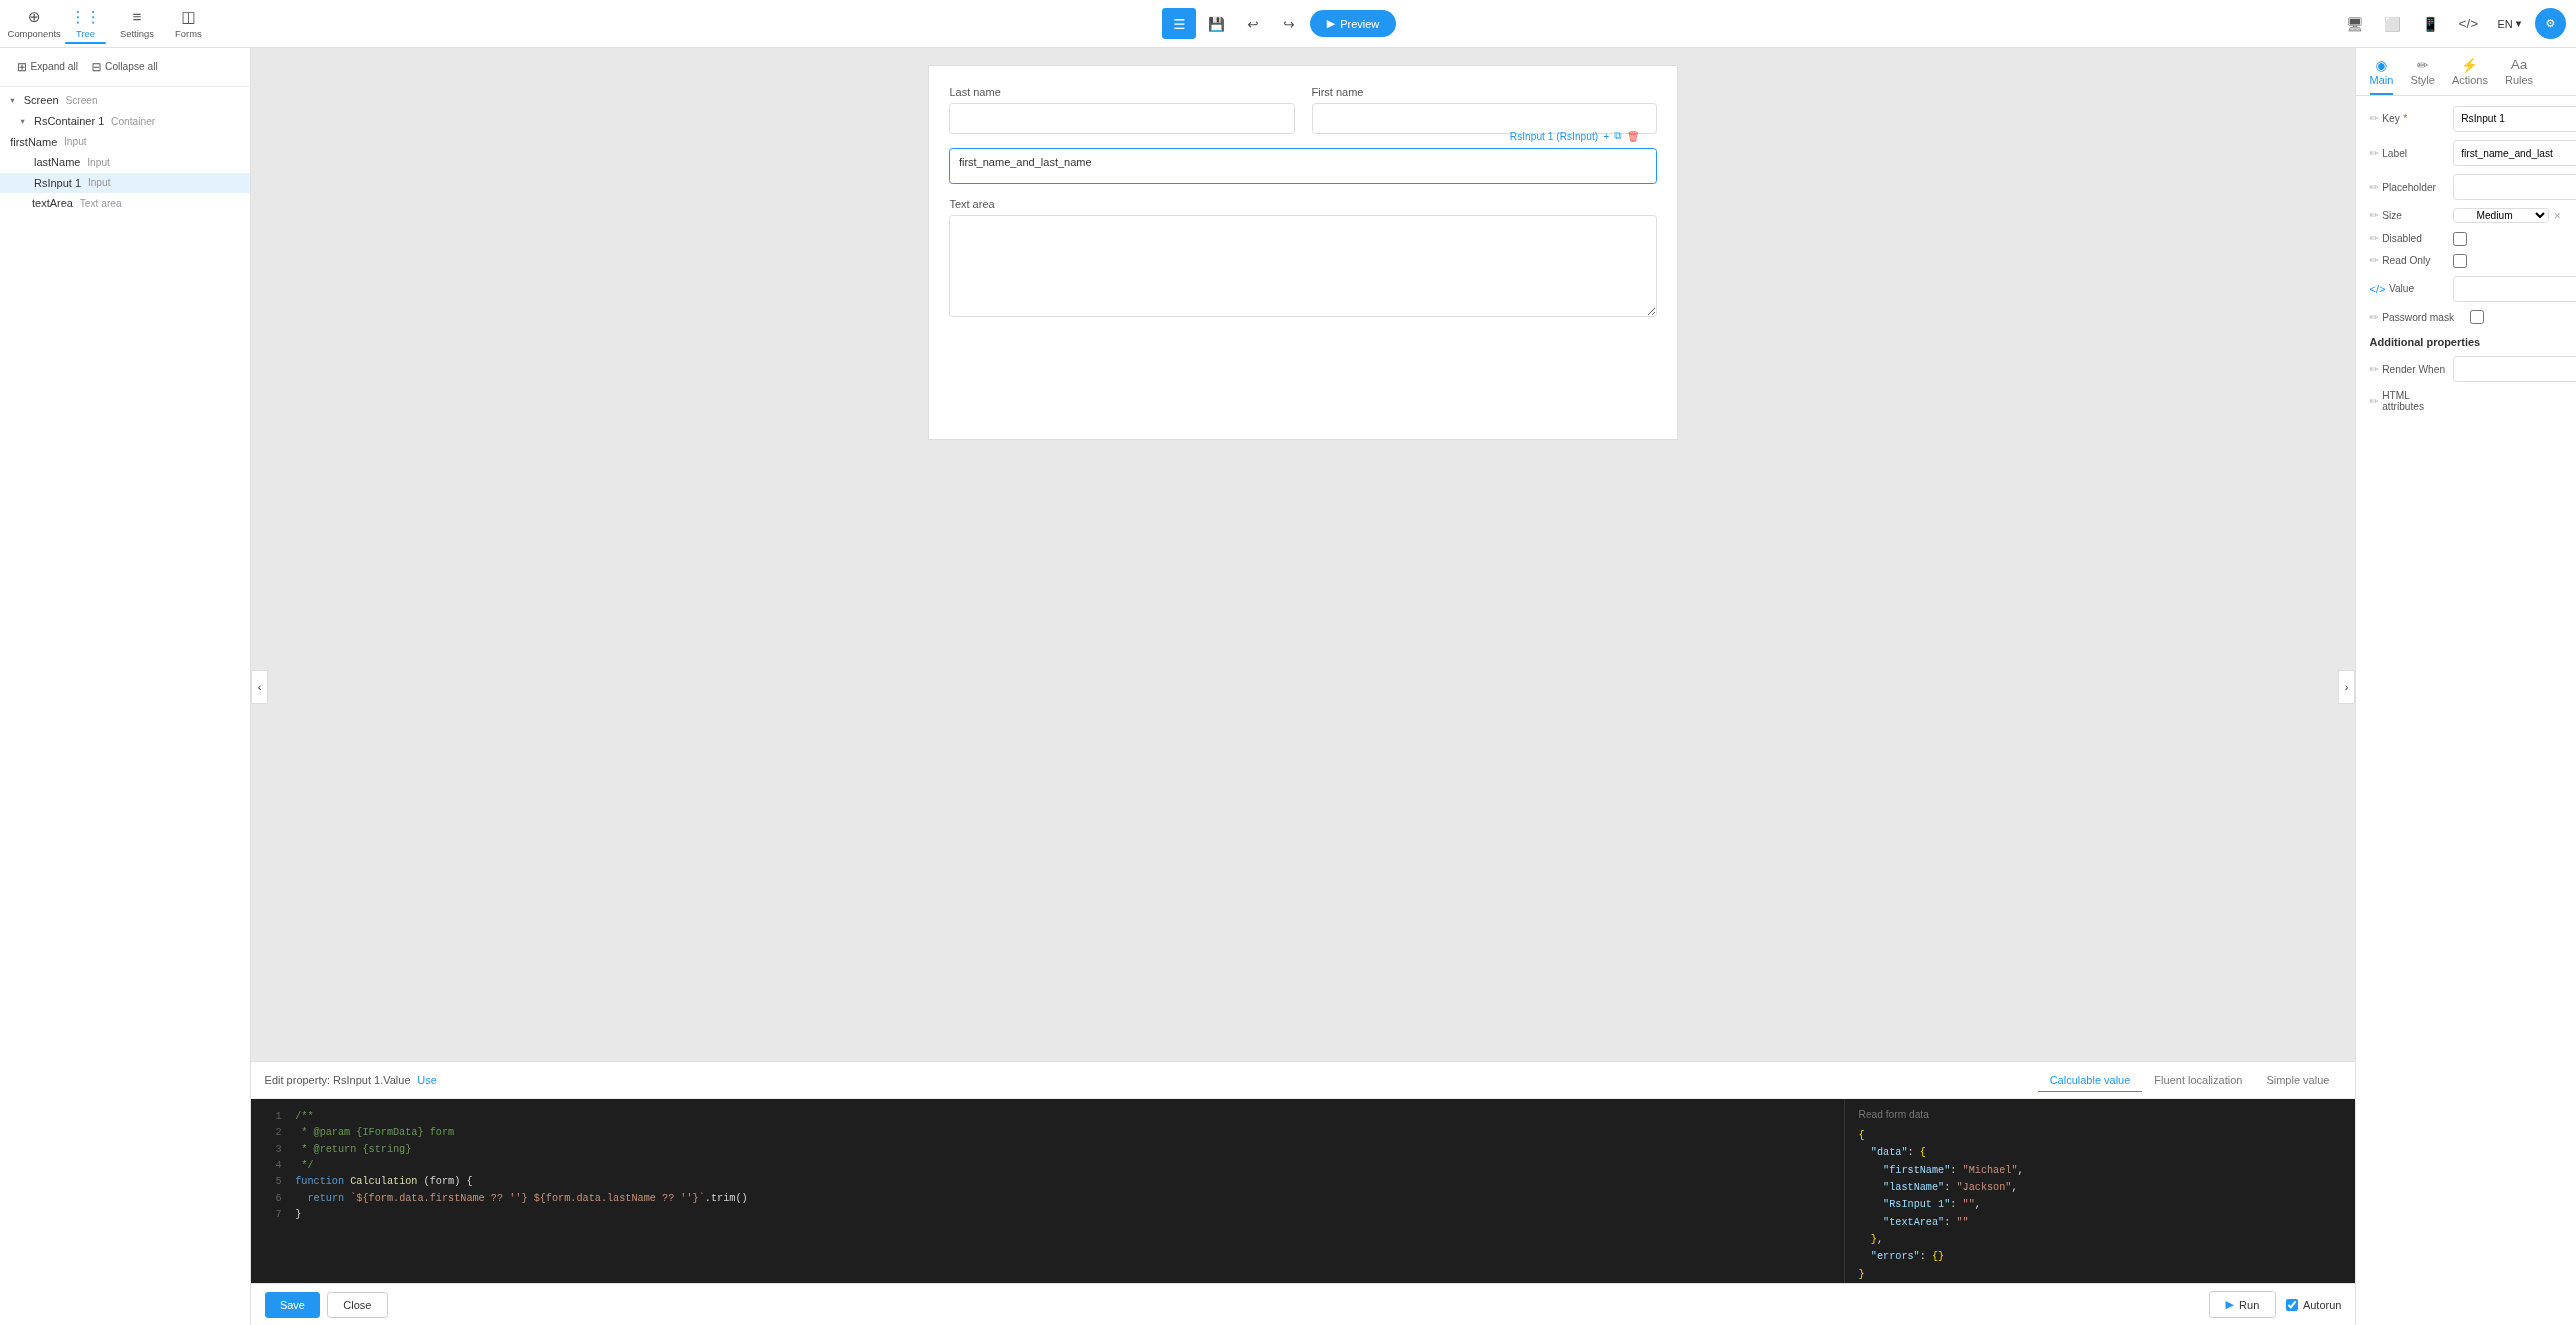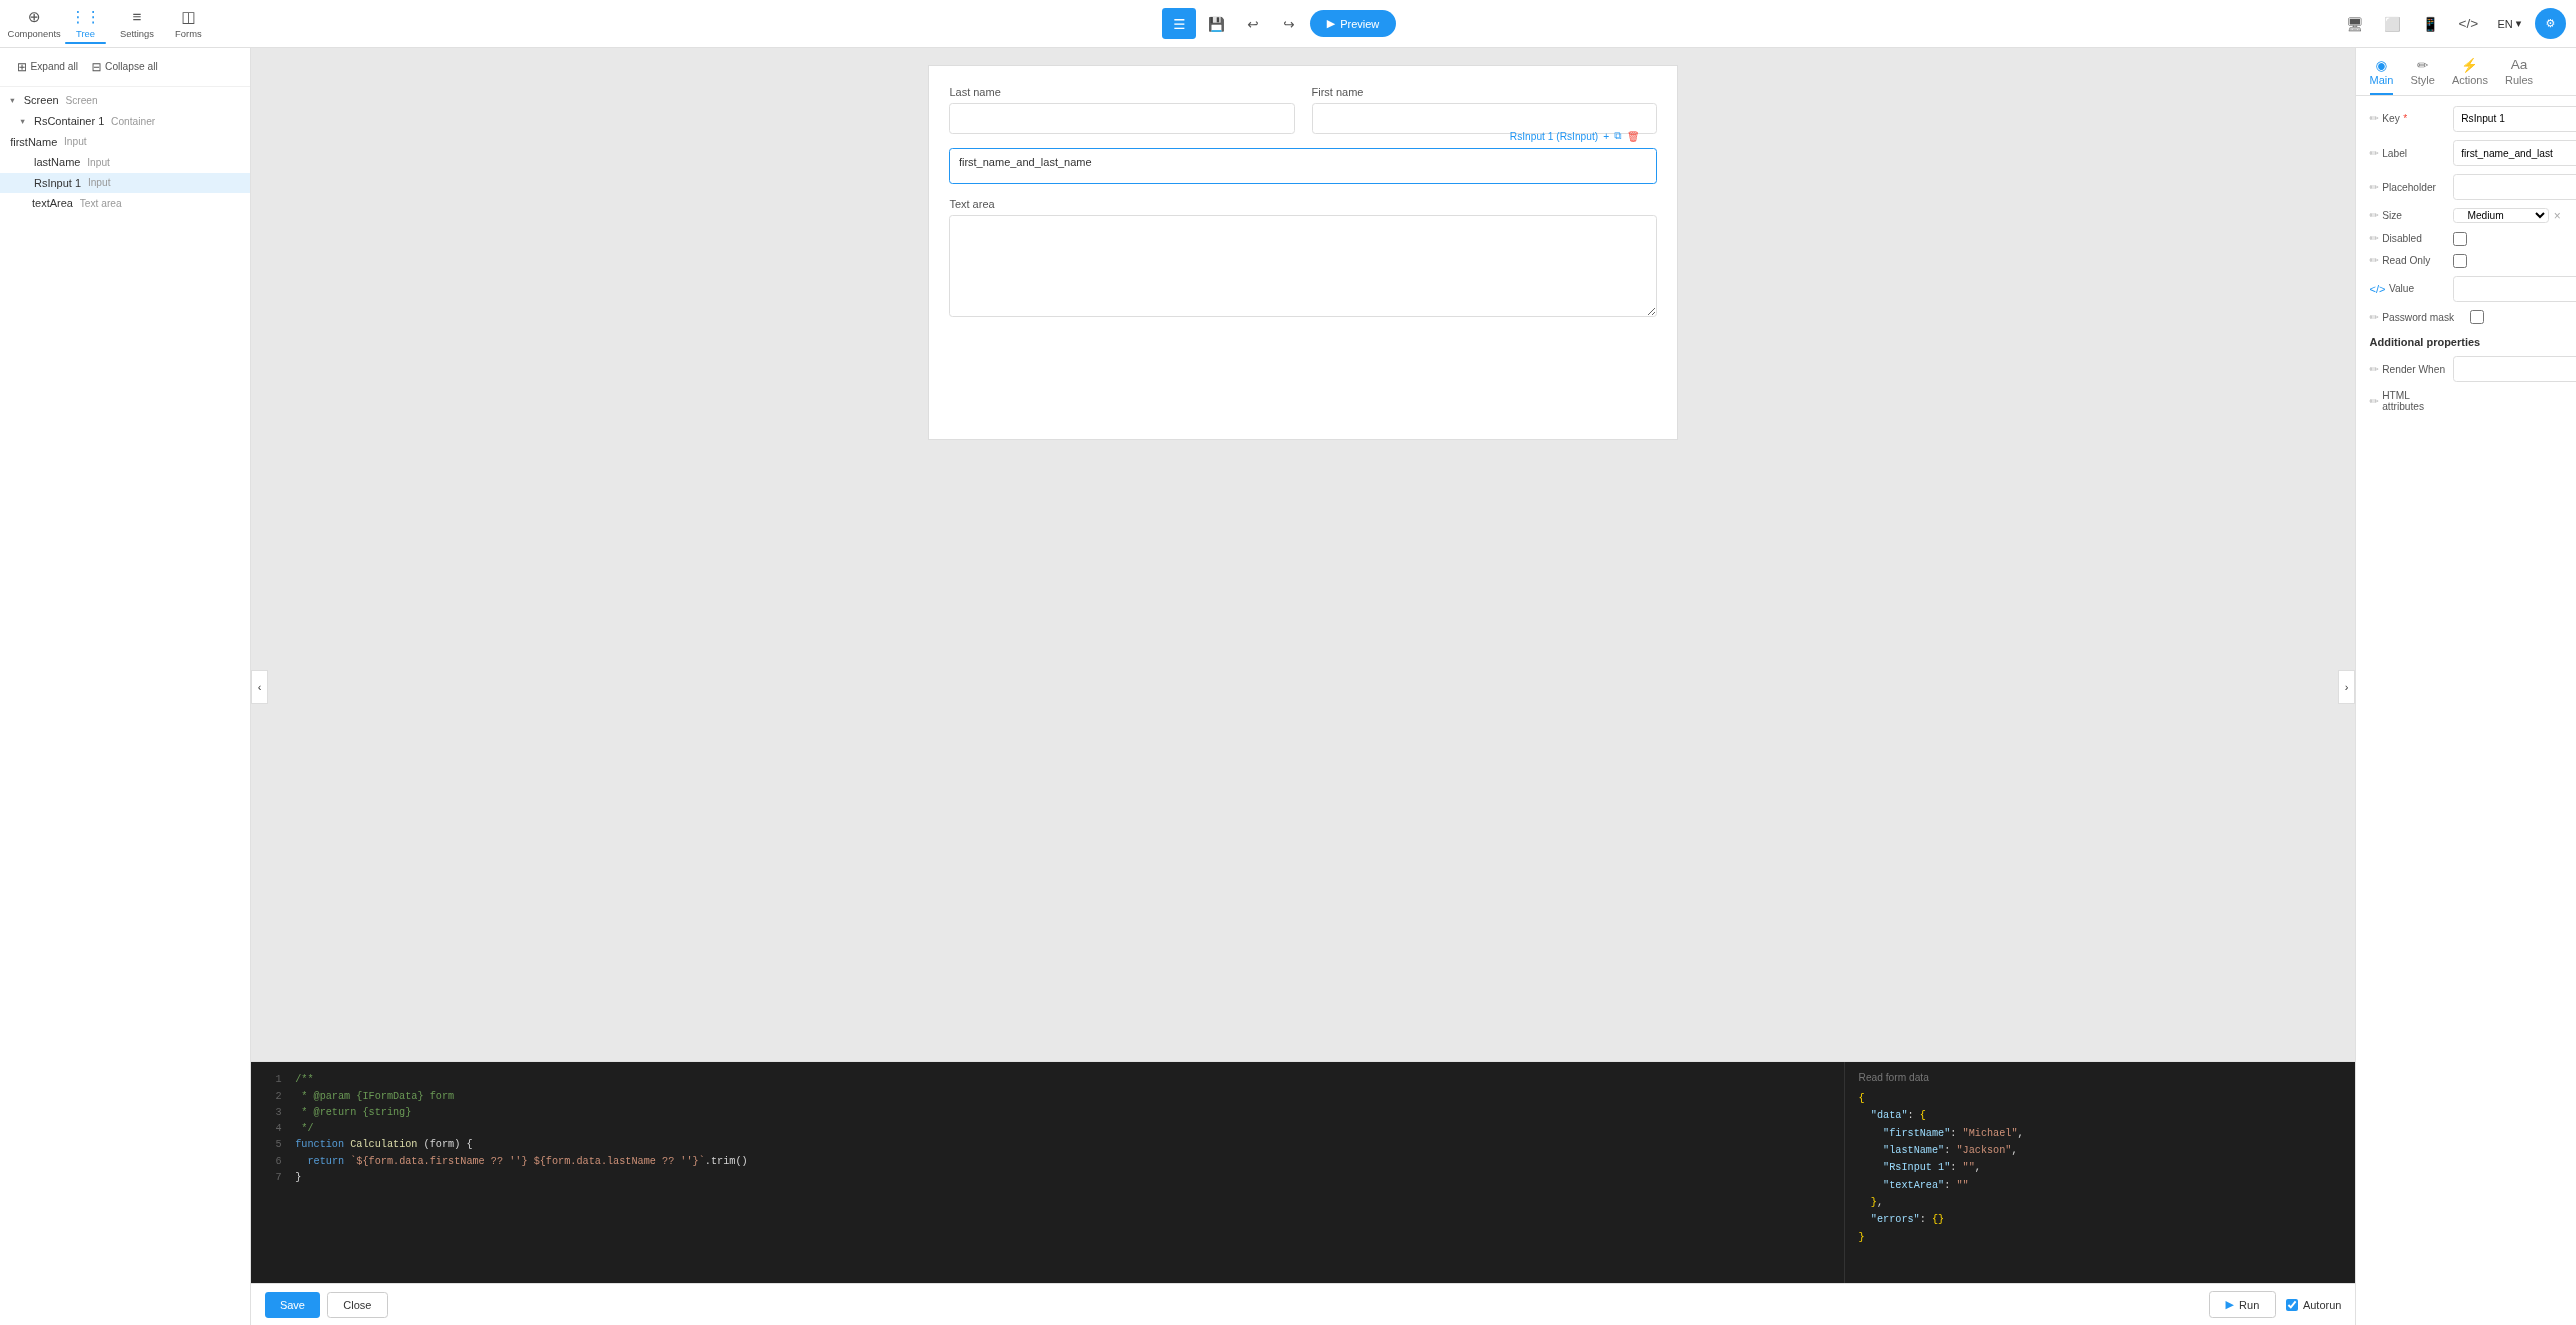--- a/index.html
+++ b/index.html
@@ -178,21 +178,21 @@
     
     .right-panel { width: 221px; background: #fff; border-left: 0.9px solid #e0e0e0; display: flex; flex-direction: column; overflow: hidden; flex-shrink: 0; }
     .props-content { flex: 1; overflow-y: auto; padding: 10.2px 13.6px; }
     .prop-row { display: flex; align-items: center; gap: 6.8px; margin-bottom: 8.5px; }
     .prop-label { width: 77px; font-size: 10.2px; color: #555; flex-shrink: 0; display: flex; align-items: center; gap: 3.4px; }
     .prop-label .required { color: #f44336; }
     .prop-input { flex: 1; height: 25.6px; border: 0.9px solid #ddd; border-radius: 3.4px; padding: 0 6.8px; font-size: 10.2px; }
     .prop-value-row { display: flex; align-items: center; gap: 3.4px; flex: 1; }
     .prop-value { flex: 1; height: 25.6px; border: 0.9px solid #ddd; border-radius: 3.4px; padding: 0 6.8px; font-size: 10.2px; background: #fff; }
     .prop-check { width: 13.6px; height: 13.6px; }
-    .prop-select { flex: 1; height: 15px; border: 0.9px solid #ddd; border-radius: 3.4px; padding: 0 9px; font-size: 10.2px; background: #fff; }
+    .prop-select { flex: 1; height: 15px; border: 0.9px solid #ddd; border-radius: 3.4px; padding: 0 18px; font-size: 10.2px; background: #fff; }
     .prop-section-title { font-size: 11px; font-weight: 600; color: #333; margin: 12px 0 8.5px; }
     .prop-clear-btn { background: none; border: none; cursor: pointer; color: #aaa; font-size: 12px; padding: 0 1.7px; }
     .pencil-icon { color: #aaa; font-size: 11px; flex-shrink: 0; }
 
     
     ::-webkit-scrollbar { width: 5.1px; height: 5.1px; }
     ::-webkit-scrollbar-track { background: transparent; }
     ::-webkit-scrollbar-thumb { background: #ccc; border-radius: 2.6px; }
   </style>
 </head>
@@ -321,20 +321,31 @@
         </div>
 
         <div class="textarea-group">
           <label class="form-label">Text area</label>
           <textarea class="form-textarea" style=""></textarea>
         </div>
       </div>
     </div>
 
     <div class="bottom-panel">
+      <div class="bottom-header">
+        <div class="bottom-header-left">
+          <span>Edit property: RsInput 1.Value</span>
+          <span style="cursor:pointer; color:#2196f3;">Use</span>
+        </div>
+        <div class="bottom-tabs">
+          <div class="bottom-tab active">Calculable value</div>
+          <div class="bottom-tab">Fluent localization</div>
+          <div class="bottom-tab">Simple value</div>
+        </div>
+      </div>
       <div class="bottom-content">
 
         <div class="code-editor">
           <div class="code-line">
             <span class="line-num">1</span>
             <span class="code-content kw-comment">/**</span>
           </div>
           <div class="code-line">
             <span class="line-num">2</span>
             <span class="code-content kw-comment"> * @param {IFormData} form</span>

